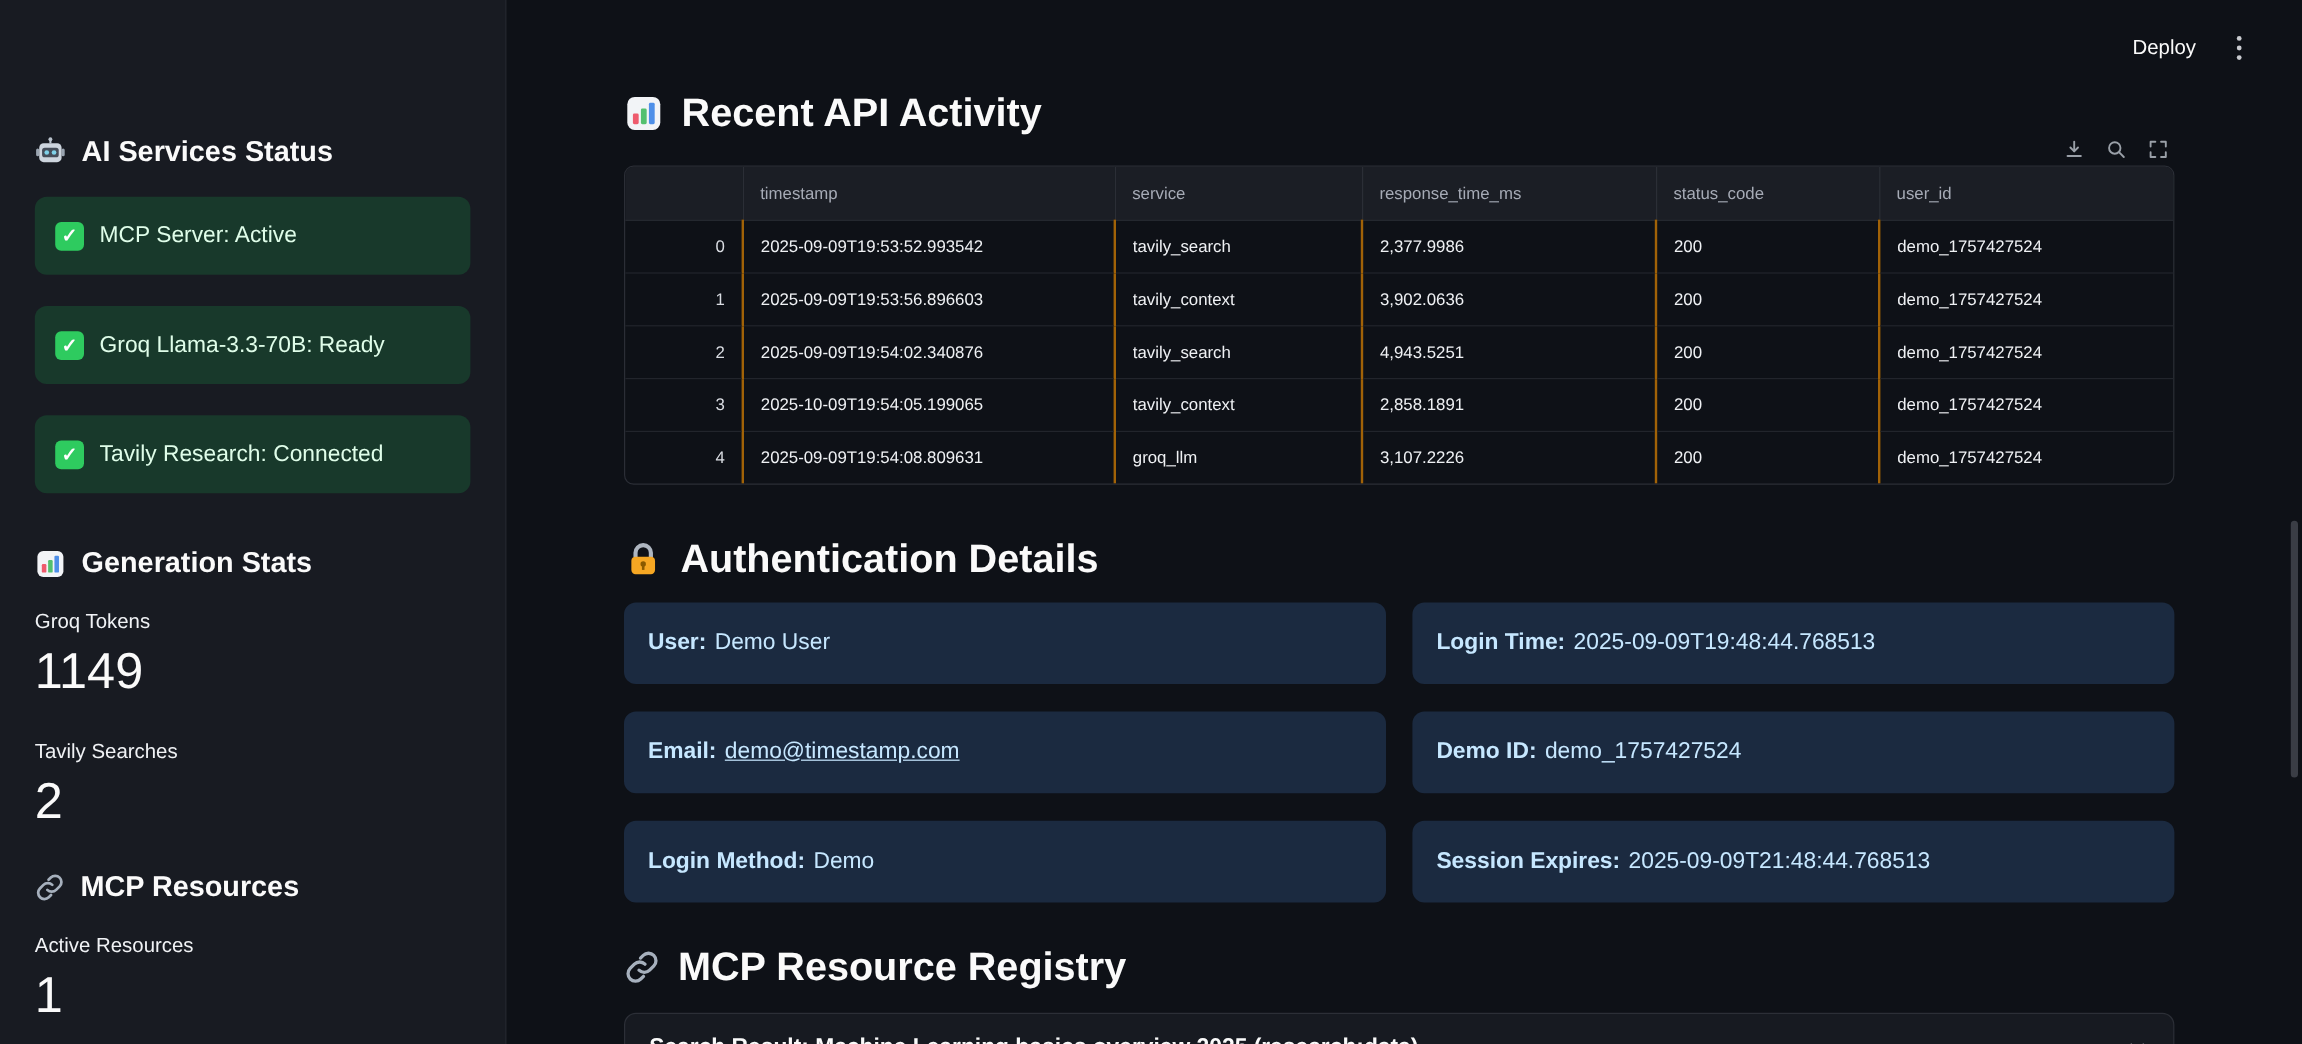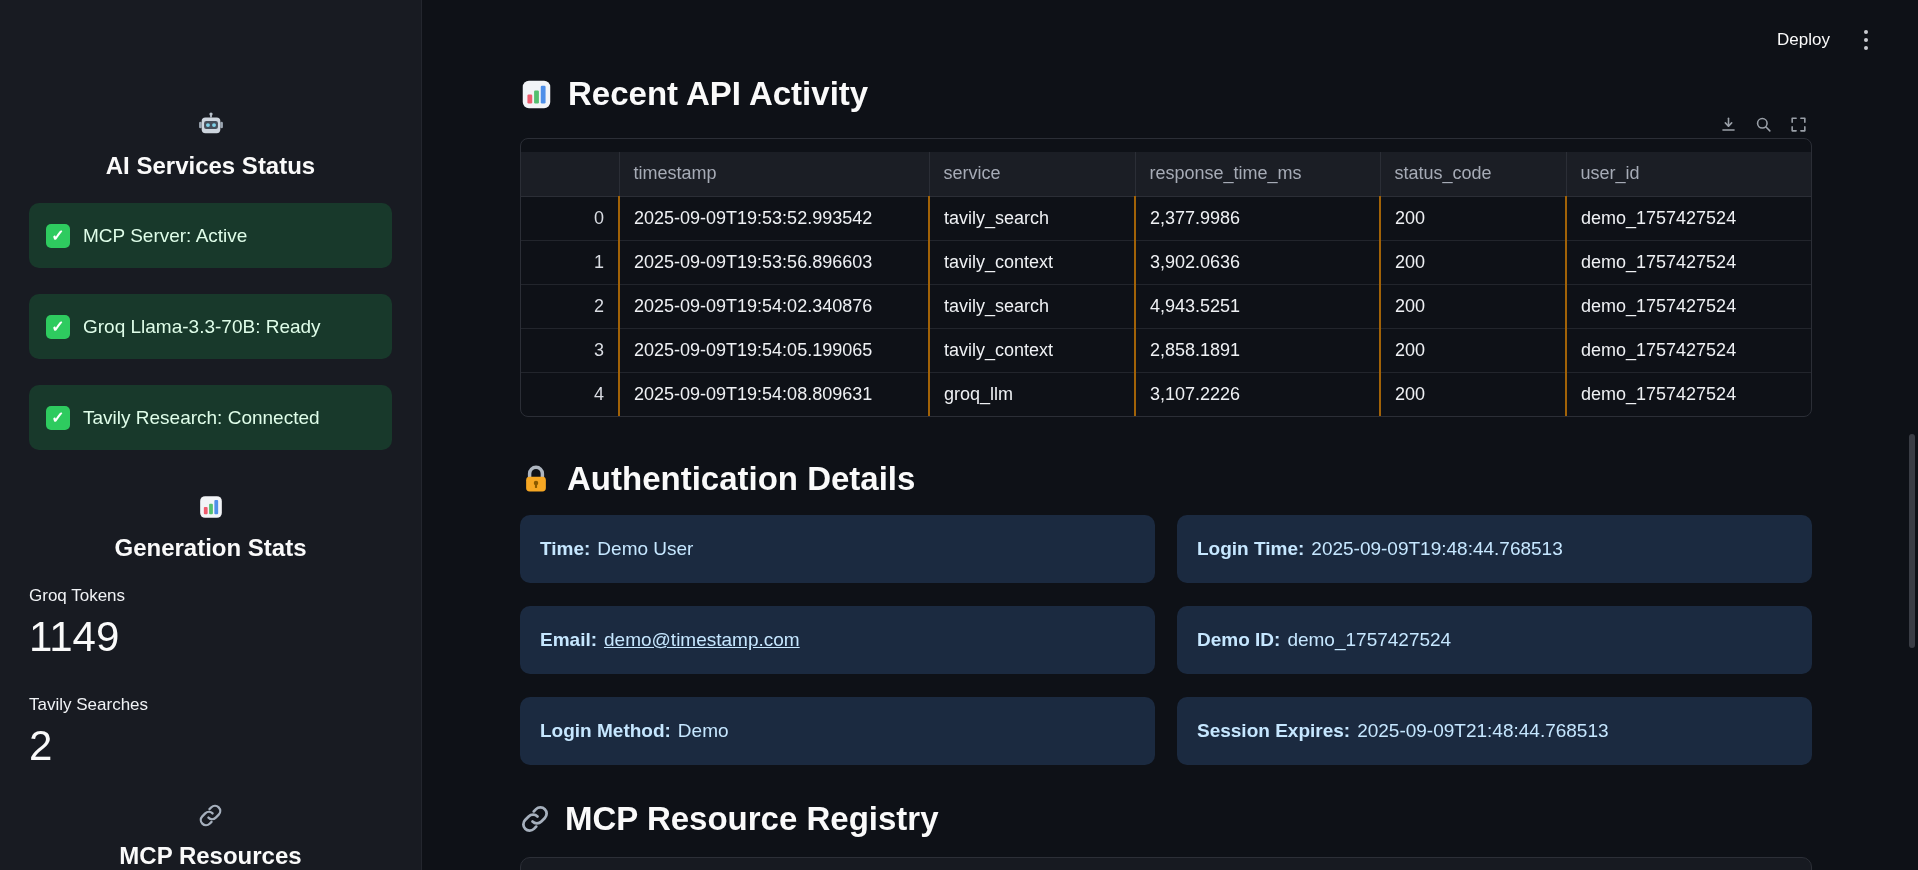--- a/index.html
+++ b/index.html
@@ -14,21 +14,21 @@
   
   aside {
     width:422px; min-width:422px; height:100%;
     background:#181b22;
     border-right:1px solid #23262e;
     padding:112px 29px 0 29px;
   }
   .sb-title {
     display:flex; align-items:center; gap:13px;
     font-size:24px; font-weight:700; color:#fafafa;
-    line-height:29px; margin-bottom:23px;flex-direction:column;
+    line-height:29px; margin-bottom:23px;
   }
   .alert-success {
     display:flex; align-items:center; gap:13px;
     background:#18392b; color:#dffde9;
     border-radius:10px; height:65px; padding:0 17px;
     font-size:19px; margin-bottom:26px;
   }
   .check {
     width:24px; height:24px; min-width:24px; border-radius:5px;
     background:#2ecb5f; color:#ffffff;
@@ -53,21 +53,21 @@
   .section-title {
     display:flex; align-items:center; gap:15px;
     font-size:33px; font-weight:700; color:#fafafa; line-height:40px;
   }
   .icon-box { display:inline-flex; align-items:center; }
   
   .df-toolbar { display:flex; justify-content:flex-end; gap:16px; height:20px; margin:0 4px 4px 0; }
   .df-toolbar .tool { cursor:pointer; display:flex; align-items:center; }
   
   .table-wrap { border:1px solid #2b2e36; border-radius:8px; overflow:hidden; }
-  table { width:100%; border-collapse:collapse; font-size:18px; table-layout:fixed;margin-top:13px; }
+  table { width:100%; border-collapse:collapse; font-size:14px; table-layout:fixed; }
   thead th {
     background:#1b1e25; color:#a6abb6; font-weight:400; text-align:left;
     height:44px; padding:0 14px; border-bottom:1px solid #2b2e36; border-left:1px solid #2b2e36;
   }
   thead th:first-child { border-left:none; }
   tbody td {
     height:44px; padding:0 14px; color:#eff1f4;
     border-bottom:1px solid #22252c; border-left:2px solid #a16207;
     white-space:nowrap; overflow:hidden;
   }
@@ -268,21 +268,21 @@
           <tr>
             <td>2</td>
             <td>2025-09-09T19:54:02.340876</td>
             <td>tavily_search</td>
             <td class="num">4,943.5251</td>
             <td class="num">200</td>
             <td>demo_1757427524</td>
           </tr>
           <tr>
             <td>3</td>
-            <td>2025-09-09T19:54:05.199065</td>
+            <td>2025-10-09T19:54:05.199065</td>
             <td>tavily_context</td>
             <td class="num">2,858.1891</td>
             <td class="num">200</td>
             <td>demo_1757427524</td>
           </tr>
           <tr>
             <td>4</td>
             <td>2025-09-09T19:54:08.809631</td>
             <td>groq_llm</td>
             <td class="num">3,107.2226</td>
@@ -301,21 +301,21 @@
           <circle cx="12" cy="15" r="1.7" fill="#8a5a00"></circle>
           <rect x="11.2" y="15.6" width="1.6" height="3.1" fill="#8a5a00"></rect>
         </svg>
       </span>
       <span>Authentication Details</span>
     </h1>
 
     <div class="auth-grid">
       <div class="auth-col">
         <div class="info-box">
-          <span class="lbl">Time:</span>
+          <span class="lbl">User:</span>
           <span class="val">Demo User</span>
         </div>
         <div class="info-box">
           <span class="lbl">Email:</span>
           <span class="val underline">demo@timestamp.com</span>
         </div>
         <div class="info-box">
           <span class="lbl">Login Method:</span>
           <span class="val">Demo</span>
         </div>

